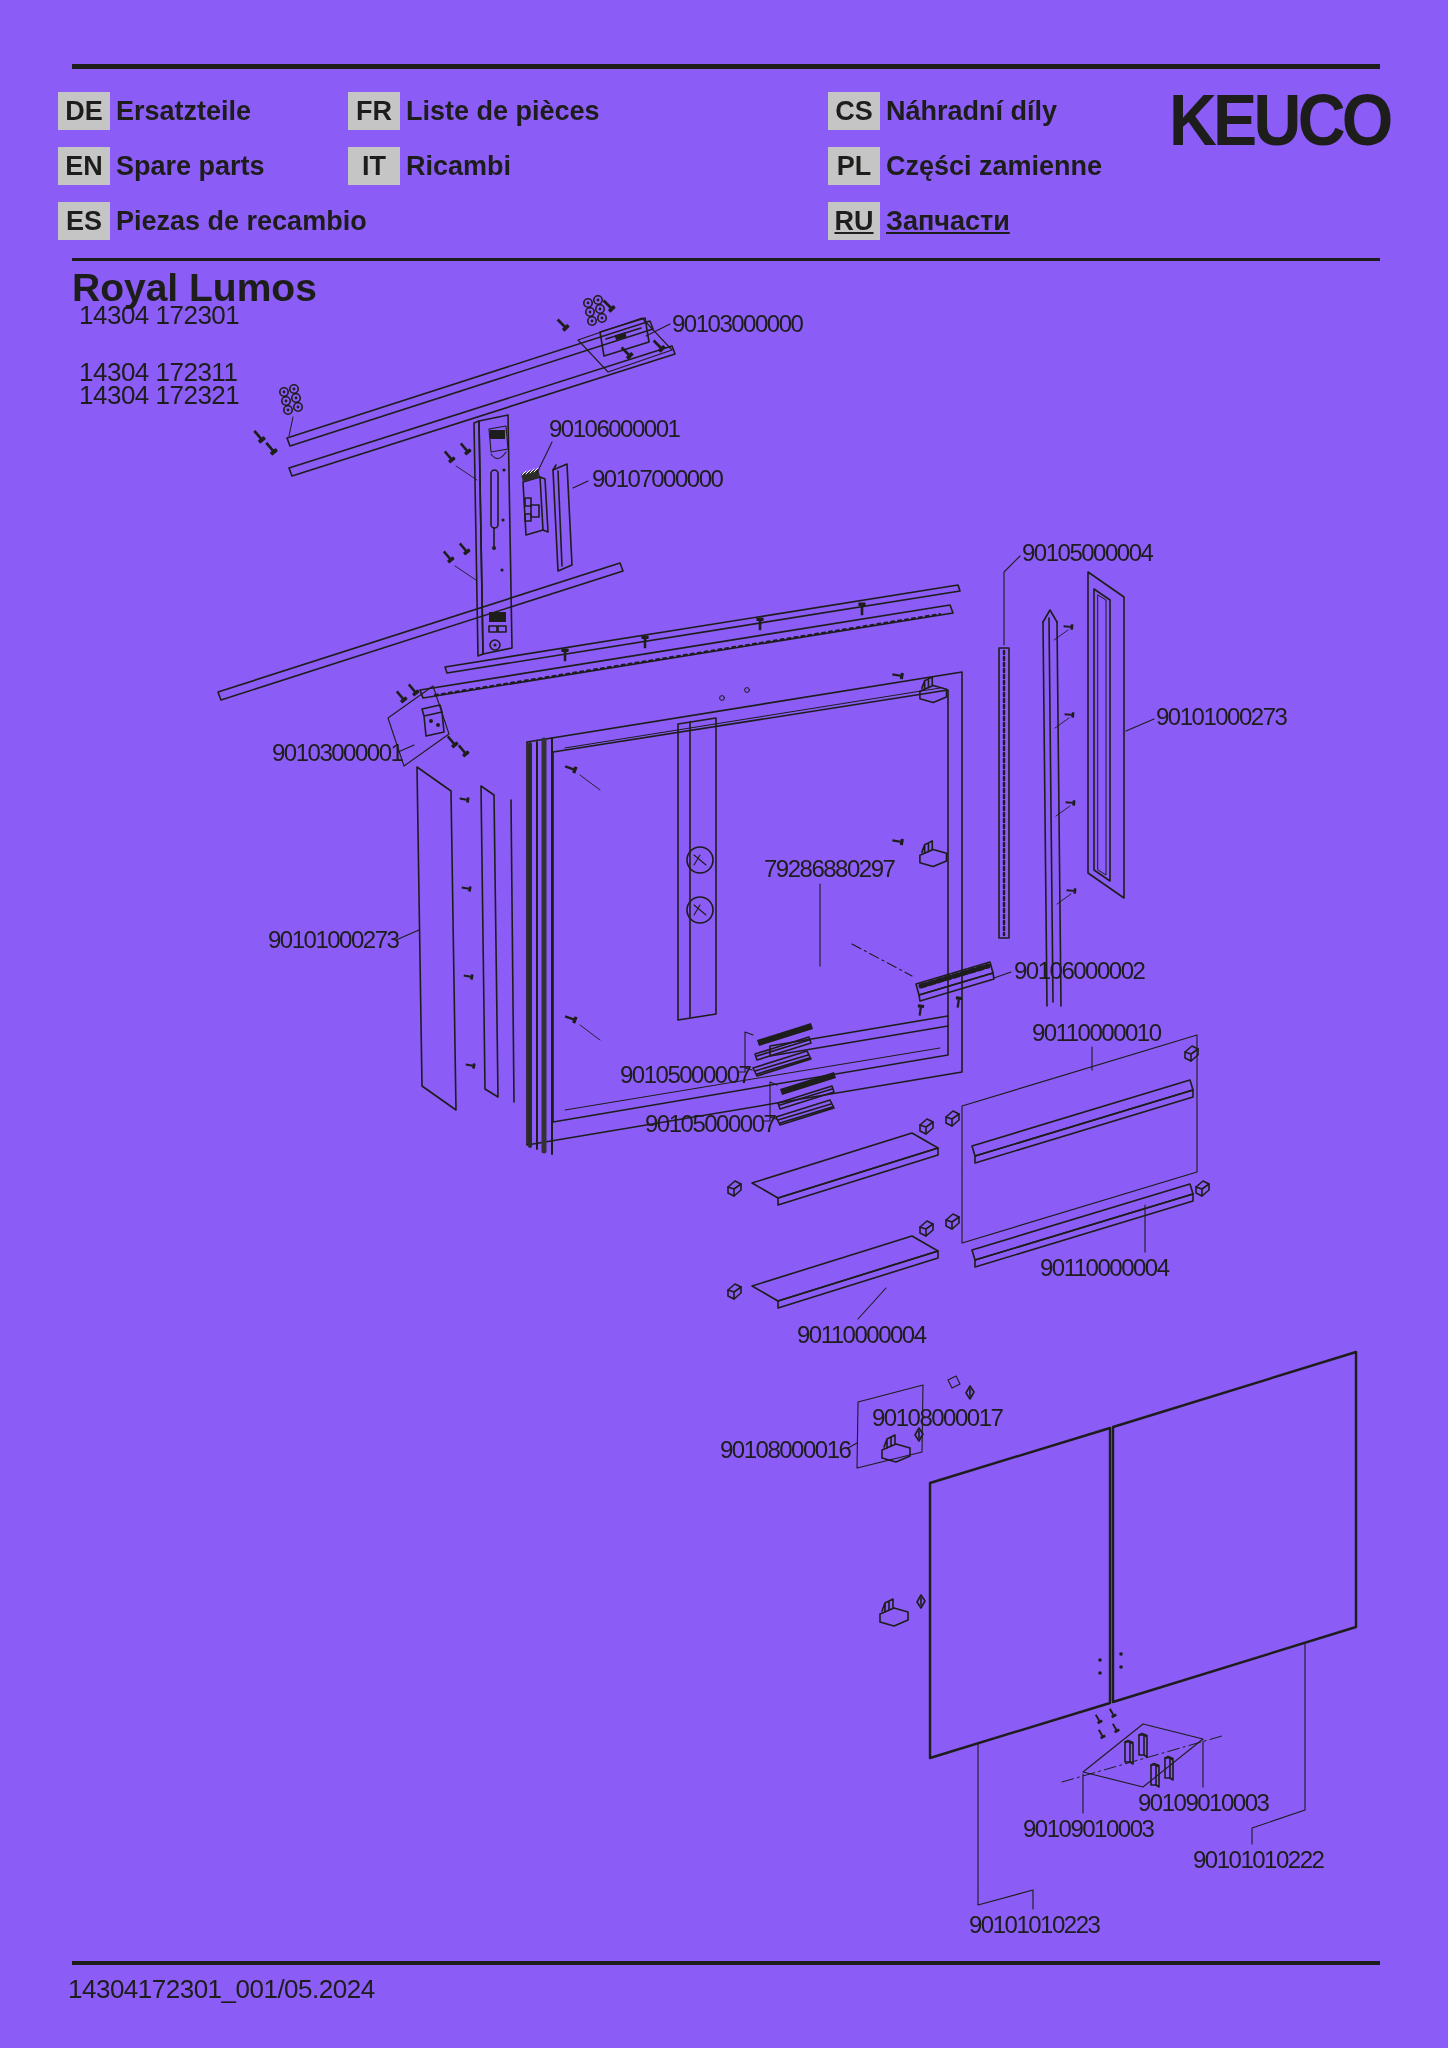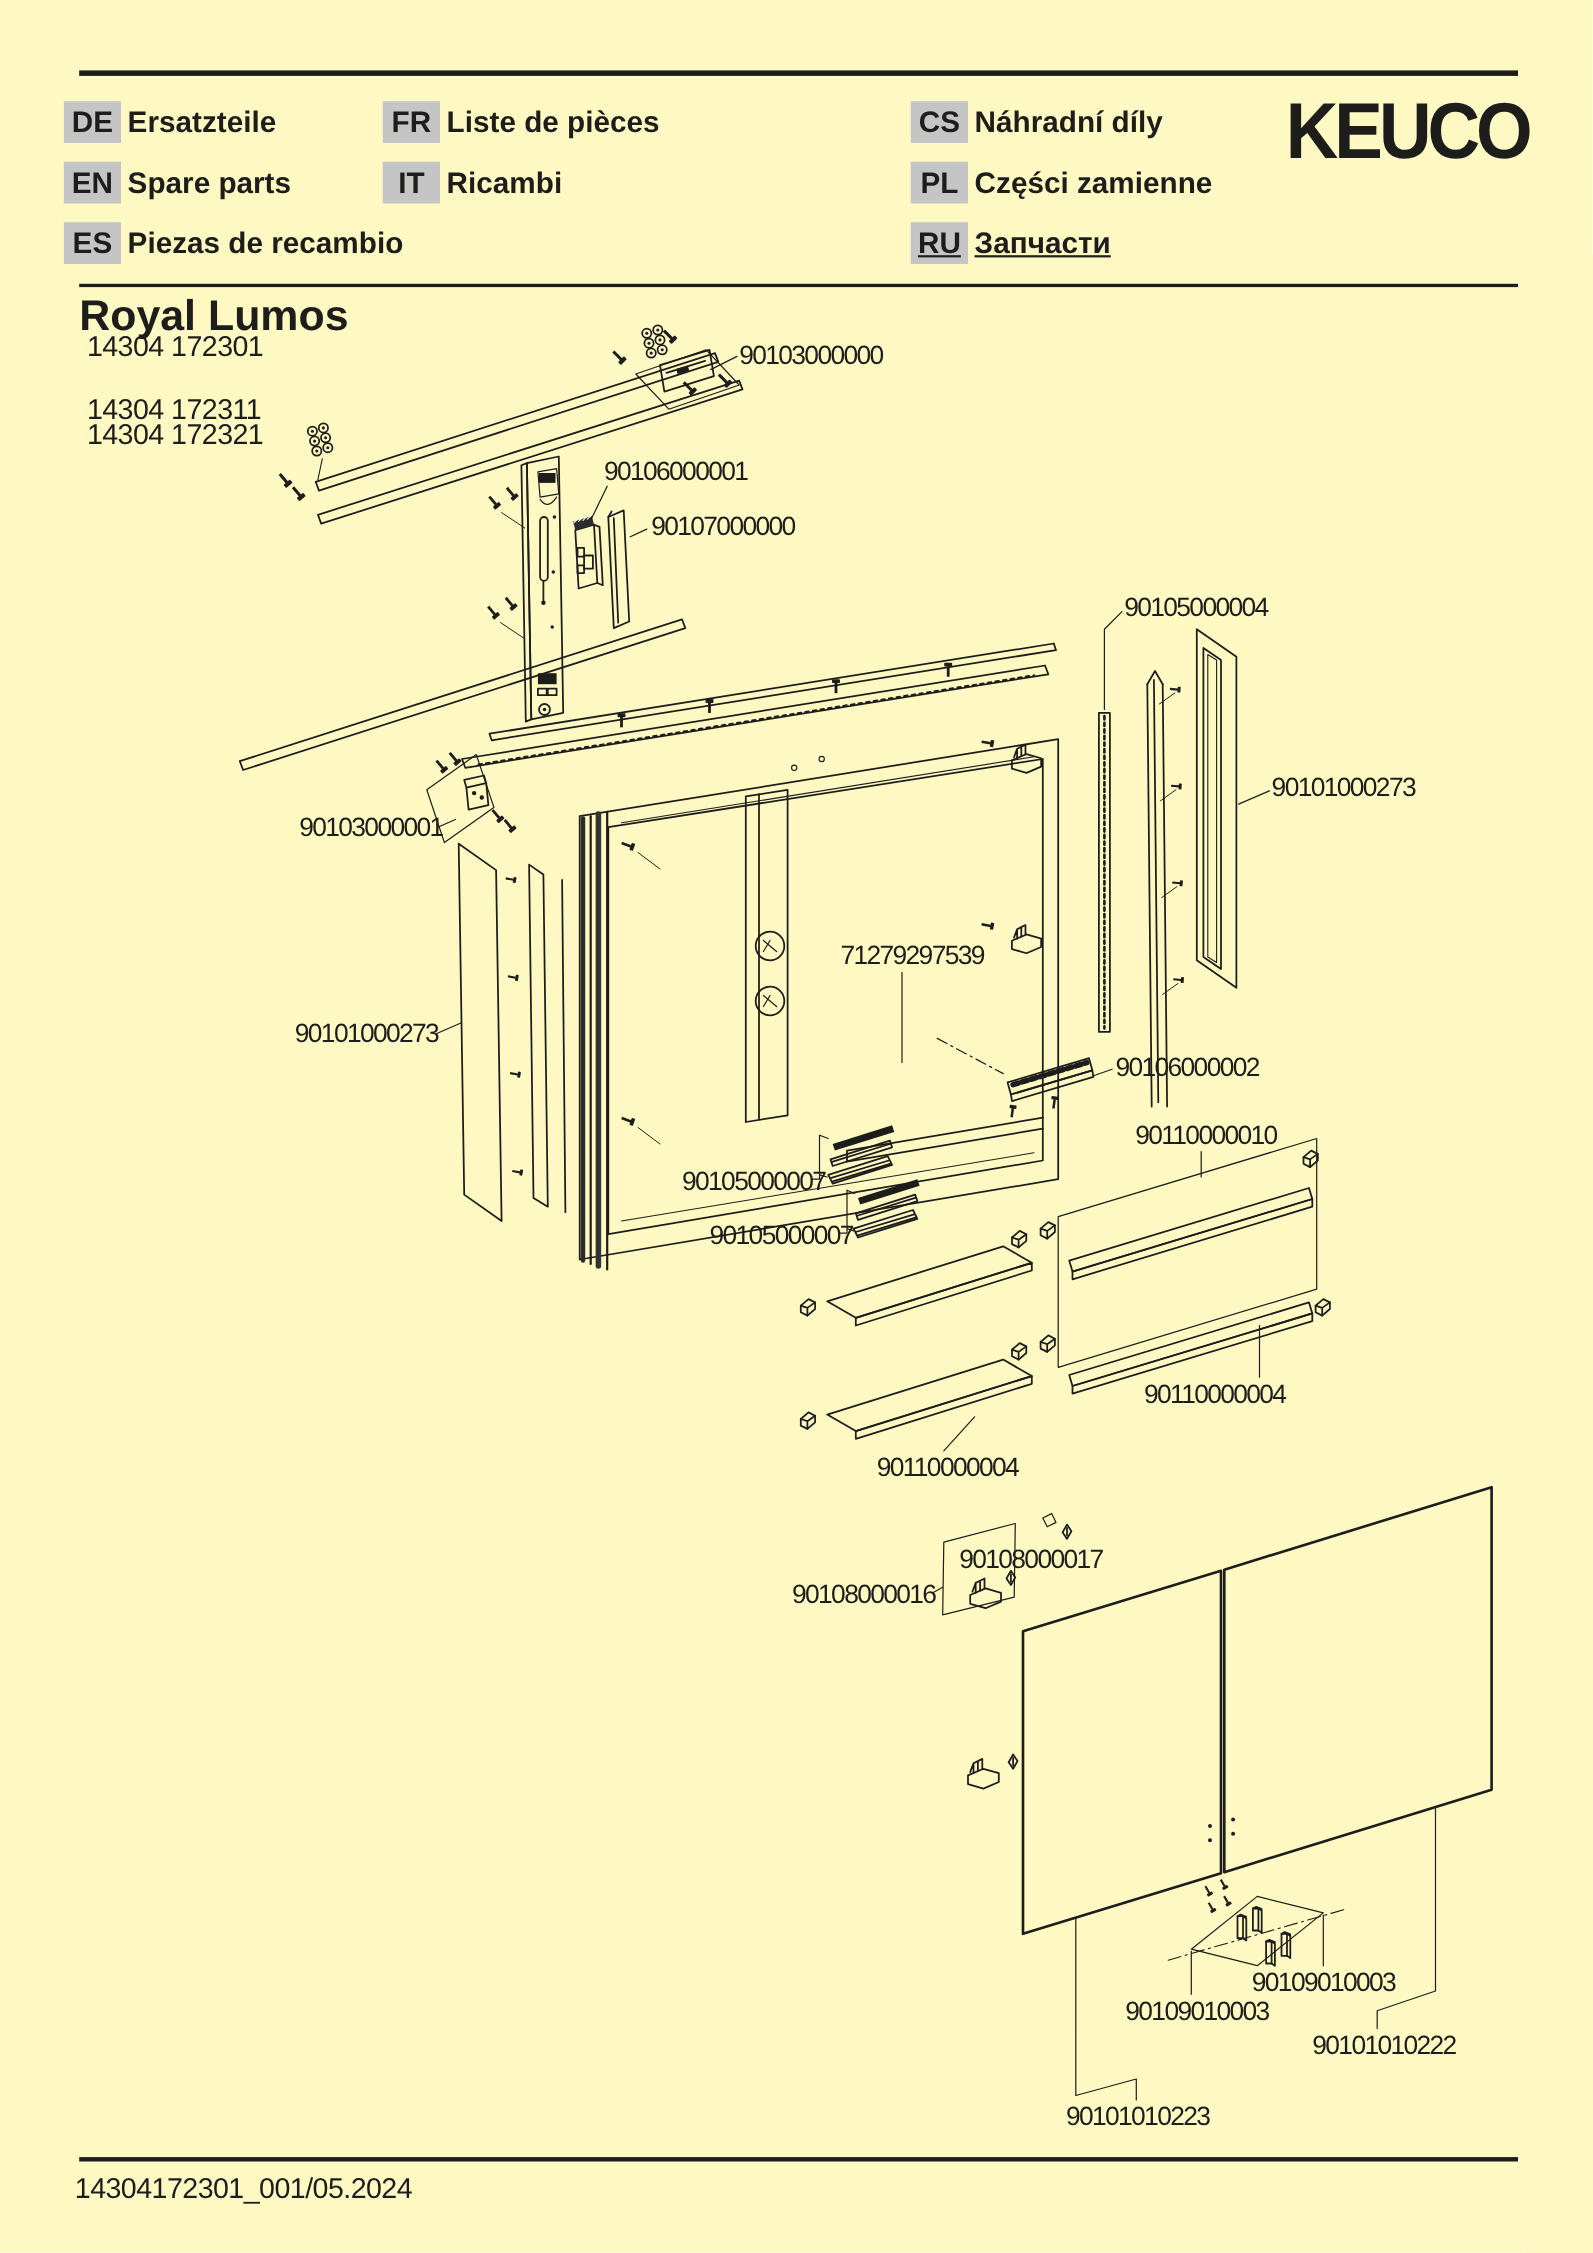--- a/index.html
+++ b/index.html
@@ -1,16 +1,16 @@
 <!DOCTYPE html>
 <html><head>
 <meta charset="utf-8">
 <style>
   html,body{margin:0;padding:0;background:#ffffff;}
-  #page{position:relative;width:1448px;height:2048px;background:#fef9c3;overflow:hidden;
+  #page{position:relative;width:1448px;height:2048px;background:#8b5cf6;overflow:hidden;
         font-family:"Liberation Sans","DejaVu Sans",sans-serif;color:#1d1d1b;}
   .rule{position:absolute;background:#1d1d1b;}
   
   .lang-item{position:absolute;display:flex;align-items:center;height:38px;}
   .lang-code{display:inline-flex;align-items:center;justify-content:center;
              width:52px;height:38px;background:#c5c5c5;color:#1d1d1b;
              font-weight:bold;font-size:27px;}
   .lang-label{margin-left:6px;font-weight:bold;font-size:27px;white-space:nowrap;}
   .brand{position:absolute;left:1150px;top:84px;width:236px;text-align:right;
          font-size:72px;font-weight:bold;letter-spacing:-4px;line-height:1;
@@ -396,21 +396,21 @@
       <path d="M978,1744 L978,1905 L1033,1890 L1033,1909"></path>
     </g>
   </svg>
 
   <div class="plabel" style="left:672px;top:310px;">90103000000</div>
   <div class="plabel" style="left:549px;top:415px;">90106000001</div>
   <div class="plabel" style="left:592px;top:465px;text-align:right;">90107000000</div>
   <div class="plabel" style="left:1022px;top:539px;">90105000004</div>
   <div class="plabel" style="left:1156px;top:703px;">90101000273</div>
   <div class="plabel" style="left:272px;top:739px;">90103000001</div>
-  <div class="plabel" style="left:764px;top:855px;">71279297539</div>
+  <div class="plabel" style="left:764px;top:855px;">79286880297</div>
   <div class="plabel" style="left:268px;top:926px;">90101000273</div>
   <div class="plabel" style="left:1014px;top:957px;">90106000002</div>
   <div class="plabel" style="left:1032px;top:1019px;">90110000010</div>
   <div class="plabel" style="left:620px;top:1061px;">90105000007</div>
   <div class="plabel" style="left:645px;top:1110px;">90105000007</div>
   <div class="plabel" style="left:1040px;top:1254px;">90110000004</div>
   <div class="plabel" style="left:797px;top:1321px;">90110000004</div>
   <div class="plabel" style="left:872px;top:1404px;">90108000017</div>
   <div class="plabel" style="left:720px;top:1436px;">90108000016</div>
   <div class="plabel" style="left:1138px;top:1789px;">90109010003</div>

